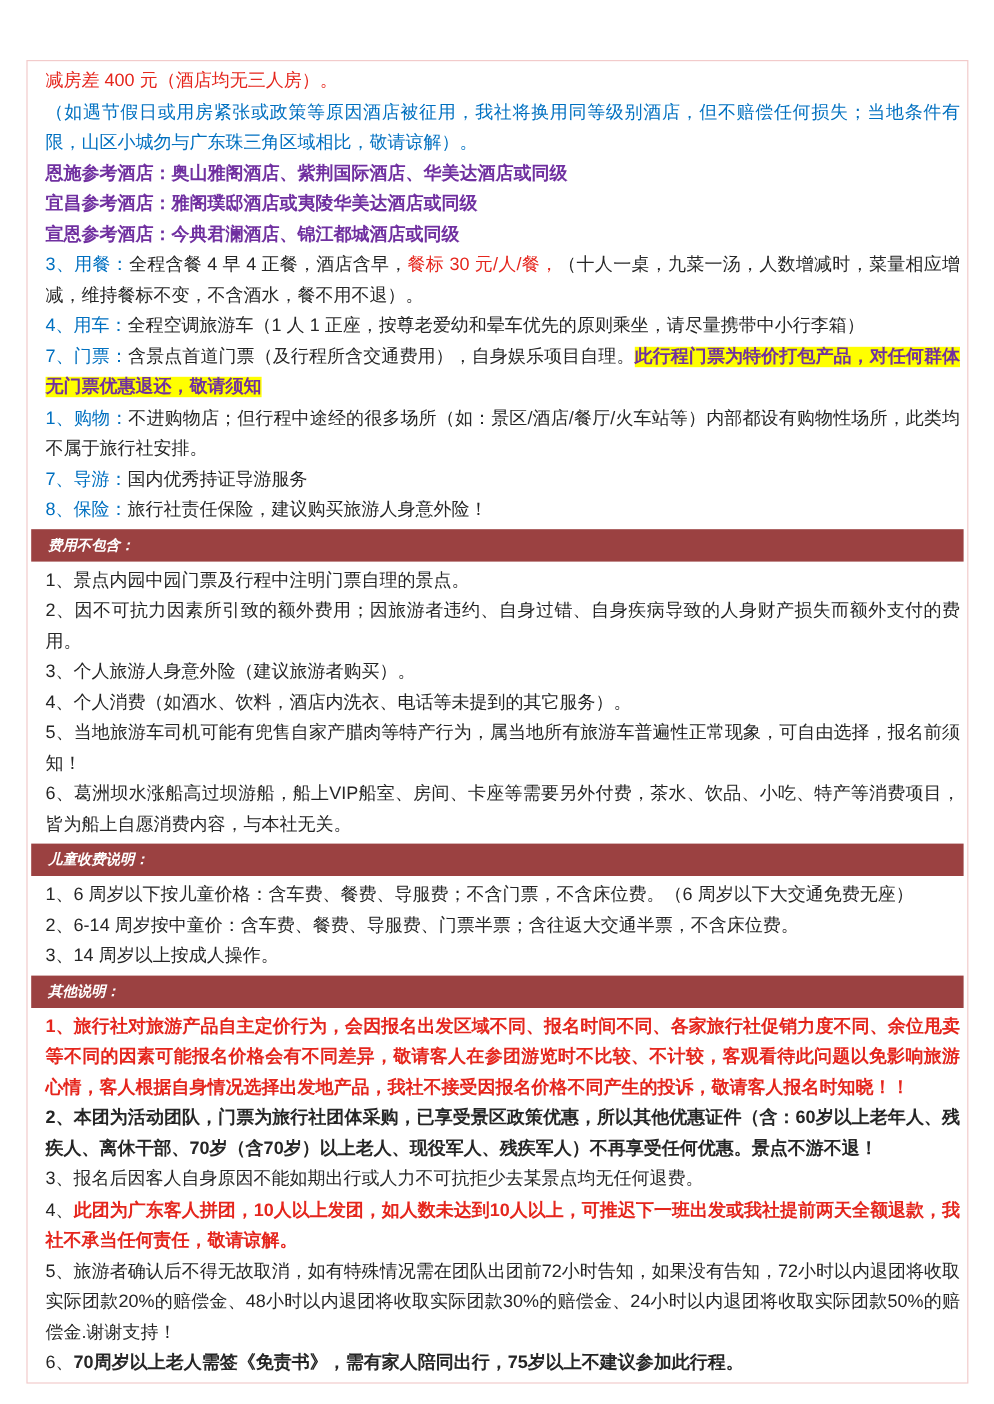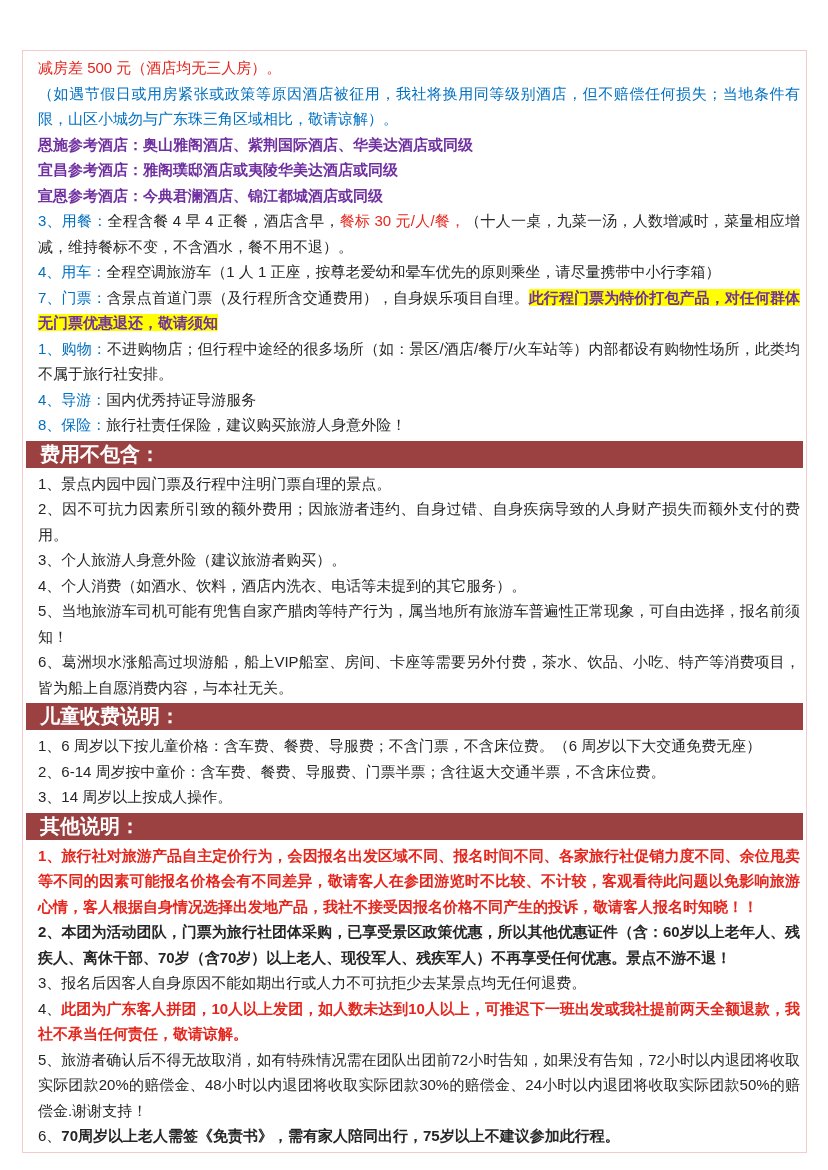--- a/index.html
+++ b/index.html
@@ -14,46 +14,46 @@
   .doc{
     position:absolute;left:22px;top:50px;width:785px;box-sizing:border-box;
     border:1px solid var(--border);background:#ffffff;padding:4px 3px 3px 3px;
   }
   .para{
     font-size:15px;line-height:25.5px;color:var(--ink);
     text-align:justify;padding:0 3px 0 12px;word-break:break-all;
   }
   .banner{
     background:var(--banner-bg);color:var(--banner-ink);
-    font-weight:bold;font-size:20px;line-height:27px;height:27px;
-    padding-left:14px;margin:3px 0;
+    font-weight:bold;font-size:12px;line-height:27px;height:27px;
+    padding-left:14px;margin:3px 0;font-style:italic;
   }
   .seg-red{color:var(--red);}
   .seg-red-b{color:var(--red);font-weight:bold;}
   .seg-blue-b{color:var(--blue);font-weight:normal;}
   .seg-purple-b{color:var(--purple);font-weight:bold;}
   .seg-black{color:var(--ink);}
   .seg-black-b{color:var(--ink);font-weight:bold;}
   .seg-hl{color:var(--purple);font-weight:bold;background:var(--highlight);}
 </style>
 </head>
 <body>
 
 <div class="doc">
   <div>
-      <div class="para"><span class="seg-red">减房差 500 元（酒店均无三人房）。</span></div>
+      <div class="para"><span class="seg-red">减房差 400 元（酒店均无三人房）。</span></div>
       <div class="para"><span class="seg-blue-b">（如遇节假日或用房紧张或政策等原因酒店被征用，我社将换用同等级别酒店，但不赔偿任何损失；当地条件有限，山区小城勿与广东珠三角区域相比，敬请谅解）。</span></div>
       <div class="para"><span class="seg-purple-b">恩施参考酒店：奥山雅阁酒店、紫荆国际酒店、华美达酒店或同级</span></div>
       <div class="para"><span class="seg-purple-b">宜昌参考酒店：雅阁璞邸酒店或夷陵华美达酒店或同级</span></div>
       <div class="para"><span class="seg-purple-b">宣恩参考酒店：今典君澜酒店、锦江都城酒店或同级</span></div>
       <div class="para"><span class="seg-blue-b">3、用餐：</span><span class="seg-black">全程含餐 4 早 4 正餐，酒店含早，</span><span class="seg-red">餐标 30 元/人/餐，</span><span class="seg-black">（十人一桌，九菜一汤，人数增减时，菜量相应增减，维持餐标不变，不含酒水，餐不用不退）。</span></div>
       <div class="para"><span class="seg-blue-b">4、用车：</span><span class="seg-black">全程空调旅游车（1 人 1 正座，按尊老爱幼和晕车优先的原则乘坐，请尽量携带中小行李箱）</span></div>
       <div class="para"><span class="seg-blue-b">7、门票：</span><span class="seg-black">含景点首道门票（及行程所含交通费用），自身娱乐项目自理。</span><span class="seg-hl">此行程门票为特价打包产品，对任何群体无门票优惠退还，敬请须知</span></div>
       <div class="para"><span class="seg-blue-b">1、购物：</span><span class="seg-black">不进购物店；但行程中途经的很多场所（如：景区/酒店/餐厅/火车站等）内部都设有购物性场所，此类均不属于旅行社安排。</span></div>
-      <div class="para"><span class="seg-blue-b">4、导游：</span><span class="seg-black">国内优秀持证导游服务</span></div>
+      <div class="para"><span class="seg-blue-b">7、导游：</span><span class="seg-black">国内优秀持证导游服务</span></div>
       <div class="para"><span class="seg-blue-b">8、保险：</span><span class="seg-black">旅行社责任保险，建议购买旅游人身意外险！</span></div>
       <div class="banner">费用不包含：</div>
       <div class="para"><span class="seg-black">1、景点内园中园门票及行程中注明门票自理的景点。</span></div>
       <div class="para"><span class="seg-black">2、因不可抗力因素所引致的额外费用；因旅游者违约、自身过错、自身疾病导致的人身财产损失而额外支付的费用。</span></div>
       <div class="para"><span class="seg-black">3、个人旅游人身意外险（建议旅游者购买）。</span></div>
       <div class="para"><span class="seg-black">4、个人消费（如酒水、饮料，酒店内洗衣、电话等未提到的其它服务）。</span></div>
       <div class="para"><span class="seg-black">5、当地旅游车司机可能有兜售自家产腊肉等特产行为，属当地所有旅游车普遍性正常现象，可自由选择，报名前须知！</span></div>
       <div class="para"><span class="seg-black">6、葛洲坝水涨船高过坝游船，船上VIP船室、房间、卡座等需要另外付费，茶水、饮品、小吃、特产等消费项目，皆为船上自愿消费内容，与本社无关。</span></div>
       <div class="banner">儿童收费说明：</div>
       <div class="para"><span class="seg-black">1、6 周岁以下按儿童价格：含车费、餐费、导服费；不含门票，不含床位费。（6 周岁以下大交通免费无座）</span></div>

